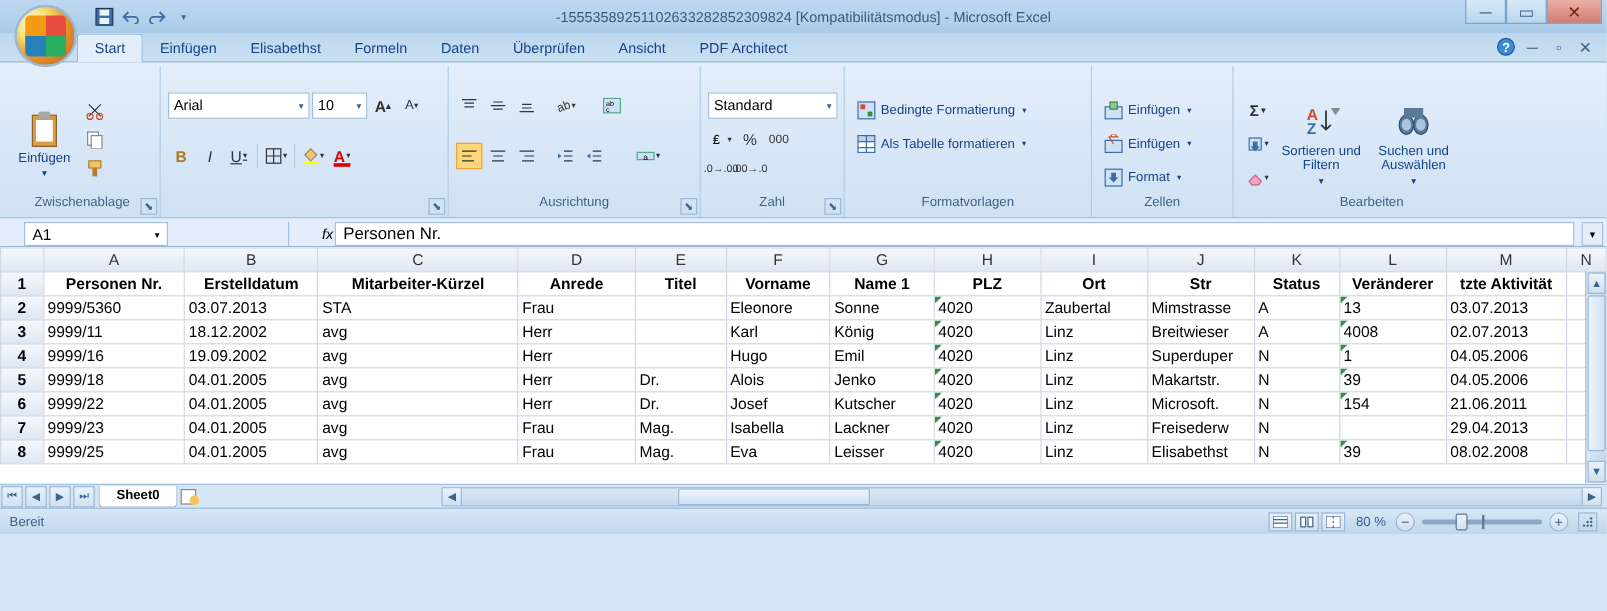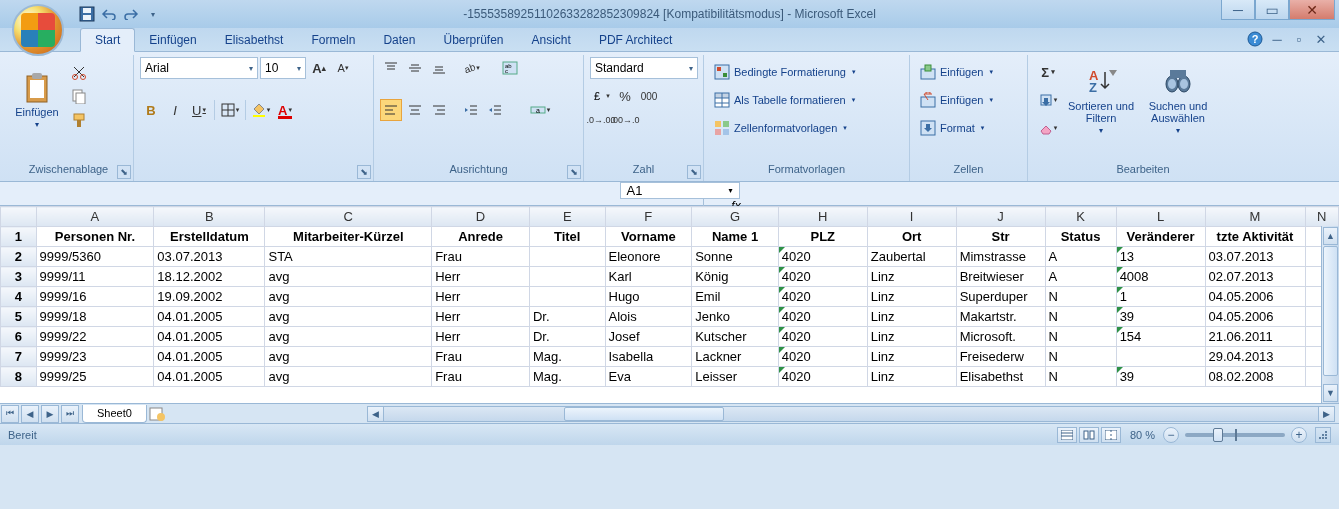--- a/index.html
+++ b/index.html
@@ -12,49 +12,49 @@
 .title-text { position: absolute; left: 50%; transform: translateX(-50%); font-size: 12px; color: #3b5a7a; white-space: nowrap; }
 .win-controls { position: absolute; right: 4px; top: 0; display: flex; gap: 0; }
 .win-btn { width: 34px; height: 20px; background: linear-gradient(#d8e9f8,#bcd6ee); border: 1px solid #7ba7cf; border-top: none; display: flex; align-items: center; justify-content: center; font-size: 14px; color: #3e6389; }
 .win-btn.close { width: 46px; background: linear-gradient(#e9b0a8,#d47c6d); color: #6d2818; }
 
 
 .office-btn { position: absolute; left: 12px; top: 4px; width: 52px; height: 52px; border-radius: 50%; background: radial-gradient(circle at 30% 30%, #fff, #f6e070 30%, #e08f2c 60%, #c45c17); border: 2px solid #9bb9d6; z-index: 10; display:flex; align-items:center; justify-content:center; }
 .office-inner { width: 34px; height: 34px; background: conic-gradient(#e74c3c 0 25%, #27ae60 25% 50%, #2980b9 50% 75%, #f39c12 75% 100%); border-radius: 4px; }
 
 
-.ribbon-tabs { height: 24px; display: flex; align-items: flex-end; padding-left: 80px; background: linear-gradient(#bfd8ef, #c9dff2); border-bottom: 1px solid #9ab8d6; position: relative; }
+.ribbon-tabs { height: 24px; display: flex; align-items: flex-end; padding-left: 64px; background: linear-gradient(#bfd8ef, #c9dff2); border-bottom: 1px solid #9ab8d6; position: relative; }
 .ribbon-tab { padding: 4px 14px; font-size: 12px; color: #15428b; cursor: pointer; }
 .ribbon-tab.active { background: #e4eefa; border: 1px solid #9ab8d6; border-bottom: 1px solid #e4eefa; border-radius: 3px 3px 0 0; margin-bottom: -1px; }
 .ribbon-help { position: absolute; right: 10px; top: 3px; display: flex; gap: 6px; }
 .help-icon { width: 16px; height: 16px; display: flex; align-items: center; justify-content: center; color: #3e6389; font-size: 13px; }
 
 
 .ribbon-body { height: 130px; background: linear-gradient(#e4eefa, #cfe1f4); border-bottom: 1px solid #9ab8d6; display: flex; padding: 3px 4px 0 4px; }
 .ribbon-group { border-right: 1px solid #b4cce4; display: flex; flex-direction: column; padding: 2px 6px 0 6px; position: relative; }
-.group-content { flex: 1; display: flex; align-items: flex-start; gap: 4px; }
+.group-content { flex: 1; display: flex; align-items: flex-start; gap: 4px; margin-top: 20px; }
 .group-label { height: 18px; text-align: center; font-size: 11px; color: #3e6389; position: relative; }
 .group-launcher { position: absolute; right: 2px; bottom: 2px; width: 14px; height: 14px; border: 1px solid #9ab8d6; font-size: 9px; display: flex; align-items: center; justify-content: center; color: #3e6389; }
 
 .big-btn { display: flex; flex-direction: column; align-items: center; justify-content: center; width: 54px; height: 86px; gap: 2px; }
 .big-btn .icon-lg { width: 32px; height: 32px; }
 .big-btn .lbl { font-size: 11px; color: #15428b; text-align: center; line-height: 12px; }
 .big-btn .arrow { font-size: 8px; color: #15428b; }
 
 .vstack { display: flex; flex-direction: column; gap: 2px; }
 .hstack { display: flex; align-items: center; gap: 2px; }
 
 .combo { height: 22px; background: #fff; border: 1px solid #a6c0da; display: flex; align-items: center; padding: 0 4px; font-size: 12px; }
 .combo .dd { margin-left: auto; font-size: 8px; color: #3e6389; }
 .sm-btn { width: 22px; height: 22px; border: 1px solid transparent; display: flex; align-items: center; justify-content: center; font-size: 13px; color: #333; }
 .sm-btn.sel { background: #fcd77a; border-color: #e8a43e; }
 .row-btn { height: 22px; display: flex; align-items: center; gap: 4px; font-size: 11px; color: #15428b; padding: 0 4px; white-space: nowrap; }
 
 
-.formula-bar { height: 24px; background: #e4eefa; border-bottom: 1px solid #9ab8d6; display: flex; align-items: center; flex-direction: column; }
+.formula-bar { height: 24px; background: #e4eefa; border-bottom: 1px solid #9ab8d6; display: flex; align-items: flex-end; }
 .namebox { width: 120px; height: 20px; background: #fff; border: 1px solid #a6c0da; margin-left: 20px; display: flex; align-items: center; padding: 0 6px; font-size: 13px; }
 .namebox .dd { margin-left: auto; font-size: 8px; }
 .fx-btn { width: 24px; height: 20px; border-left: 1px solid #a6c0da; display: flex; align-items: center; justify-content: center; font-style: italic; font-size: 12px; margin-left: 100px; padding-left: 32px; }
 .formula-input { flex: 1; height: 20px; background: #fff; border: 1px solid #a6c0da; margin: 0 6px; padding: 0 6px; font-size: 14px; font-family: Arial; }
 .formula-expand { width: 18px; height: 20px; border: 1px solid #a6c0da; margin-right: 3px; display:flex;align-items:center;justify-content:center;font-size:9px; }
 
 
 .grid-area { height: 197px; background: #fff; position: relative; overflow: hidden; display: flex; flex-direction: column; }
 .grid-table { border-collapse: collapse; font-family: Arial; font-size: 13px; table-layout: fixed; }
 .grid-table th, .grid-table td { border: 1px solid #d0d7e5; height: 20px; padding: 0 3px; text-align: left; white-space: nowrap; overflow: hidden; }
@@ -65,21 +65,21 @@
 .green-tri { position: relative; }
 .green-tri::before { content:''; position:absolute; left:0; top:0; border-top:6px solid #2e9147; border-right:6px solid transparent; }
 .vscroll { position: absolute; right: 0; top: 20px; bottom: 0; width: 18px; background: linear-gradient(90deg,#dbe7f4,#c5d8ec); border-left: 1px solid #9ab8d6; display: flex; flex-direction: column; }
 .vscroll .sbtn { height: 18px; display:flex;align-items:center;justify-content:center;font-size:9px;color:#3e6389;border:1px solid #9ab8d6;margin:1px;background:linear-gradient(#eaf2fb,#d0e0f0); }
 .vscroll .track { flex:1; position:relative; }
 .vscroll .thumb { position:absolute; left:1px; right:1px; top:0; height:130px; background:linear-gradient(90deg,#ecf4fc,#cfe1f4); border:1px solid #9ab8d6; border-radius:2px; }
 
 
 .sheet-bar { height: 20px; background: #d6e5f3; display: flex; align-items: center; border-top: 1px solid #9ab8d6; }
 .nav-btn { width: 18px; height: 18px; display:flex;align-items:center;justify-content:center;font-size:9px;color:#3e6389;border:1px solid #9ab8d6;background:linear-gradient(#eaf2fb,#d0e0f0);margin:0 1px; }
-.sheet-tab { height: 18px; background: #fff; border: 1px solid #9ab8d6; border-top: none; padding: 0 14px; display:flex;align-items:center;font-size:11px;font-weight:normal;margin-left:2px; border-radius: 0 0 4px 4px; }
+.sheet-tab { height: 18px; background: #fff; border: 1px solid #9ab8d6; border-top: none; padding: 0 14px; display:flex;align-items:center;font-size:11px;font-weight:bold;margin-left:2px; border-radius: 0 0 4px 4px; }
 .hscroll { flex:1; margin: 0 4px 0 200px; height:16px; background:linear-gradient(#dbe7f4,#c5d8ec); border:1px solid #9ab8d6; display:flex; position: relative; }
 .hscroll .sbtn { width:16px;display:flex;align-items:center;justify-content:center;font-size:9px;color:#3e6389;border-right:1px solid #9ab8d6;background:linear-gradient(#eaf2fb,#d0e0f0); }
 .hscroll .sbtn.right{border-left:1px solid #9ab8d6;border-right:none;}
 .hscroll .track{flex:1;position:relative;}
 .hscroll .thumb{position:absolute;left:180px;top:0;bottom:0;width:160px;background:linear-gradient(#ecf4fc,#cfe1f4);border:1px solid #9ab8d6;border-radius:2px;}
 
 
 .status-bar { height: 22px; background: linear-gradient(#d8e7f5,#bfd6eb); border-top: 1px solid #9ab8d6; display: flex; align-items: center; padding: 0 8px; font-size: 11px; color: #3e6389; }
 .status-bar .spacer { flex: 1; }
 .view-btn { width: 20px; height: 16px; border: 1px solid #9ab8d6; margin: 0 1px; background:linear-gradient(#eaf2fb,#d0e0f0); display:flex;align-items:center;justify-content:center;font-size:10px; }
@@ -366,30 +366,20 @@
         <svg width="16" height="16">
             <rect x="1" y="1" width="14" height="14" fill="#fff" stroke="#3b6ea5"></rect>
             <line x1="1" y1="6" x2="15" y2="6" stroke="#3b6ea5"></line>
             <line x1="1" y1="11" x2="15" y2="11" stroke="#3b6ea5"></line>
             <line x1="8" y1="1" x2="8" y2="15" stroke="#3b6ea5"></line>
             <rect x="1" y="1" width="14" height="5" fill="#3b6ea5" opacity="0.3"></rect>
           </svg>
         <span>Als Tabelle formatieren</span>
           <span style="font-size:7px;margin-left:2px">▾</span>
       </div>
-      <div class="row-btn">
-        <svg width="16" height="16">
-            <rect x="1" y="1" width="6" height="6" fill="#f4c464"></rect>
-            <rect x="9" y="1" width="6" height="6" fill="#8ac98a"></rect>
-            <rect x="1" y="9" width="6" height="6" fill="#e8a4a4"></rect>
-            <rect x="9" y="9" width="6" height="6" fill="#a4c4e8"></rect>
-          </svg>
-        <span>Zellenformatvorlagen</span>
-          <span style="font-size:7px;margin-left:2px">▾</span>
-      </div>
     </div>
     <div class="group-label">Formatvorlagen</div>
   </div>
 
   <div class="ribbon-group" style="width:118px">
     <div class="group-content vstack" style="width:100%;gap:6px;padding-top:4px">
       <div class="row-btn">
         <svg width="16" height="16">
             <rect x="1" y="5" width="14" height="10" fill="#cfe1f4" stroke="#3b6ea5"></rect>
             <rect x="5" y="1" width="6" height="6" fill="#8ac98a" stroke="#3a8e3a"></rect>

